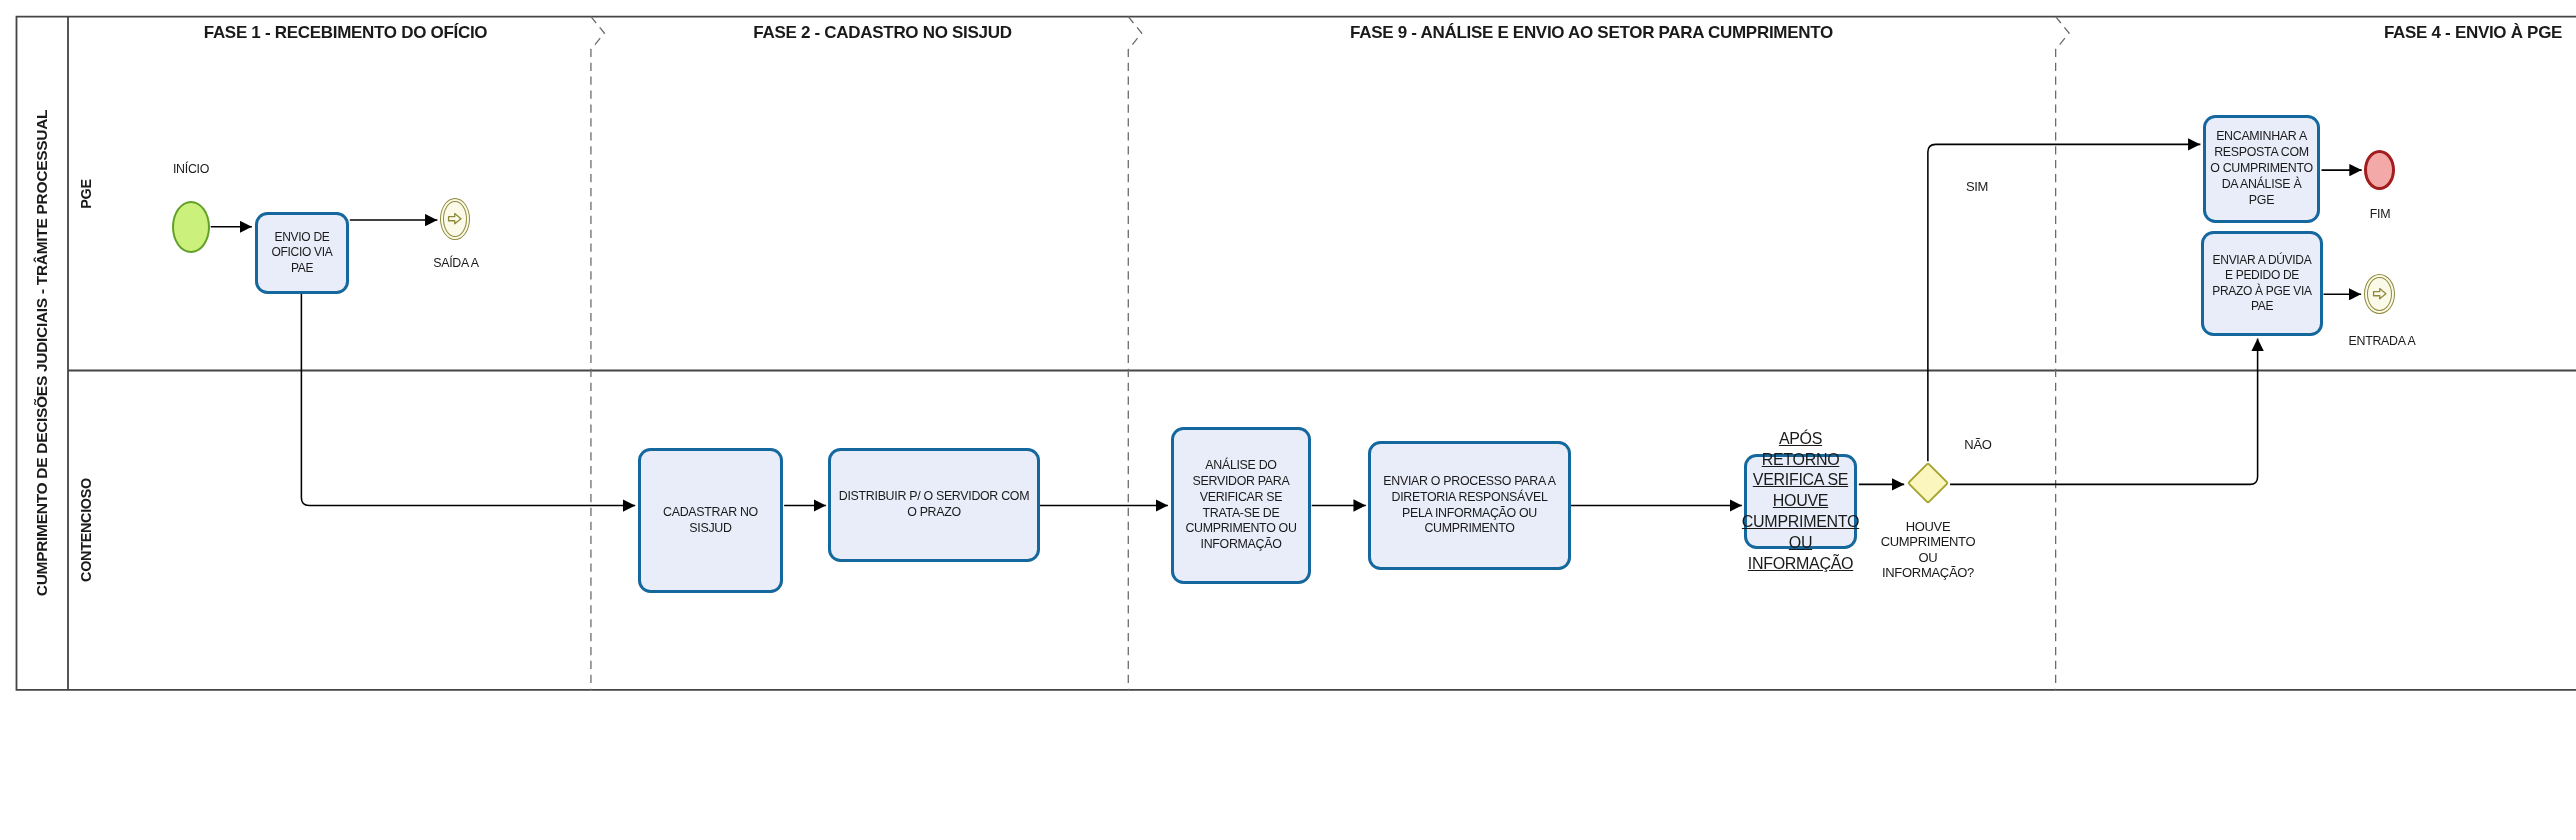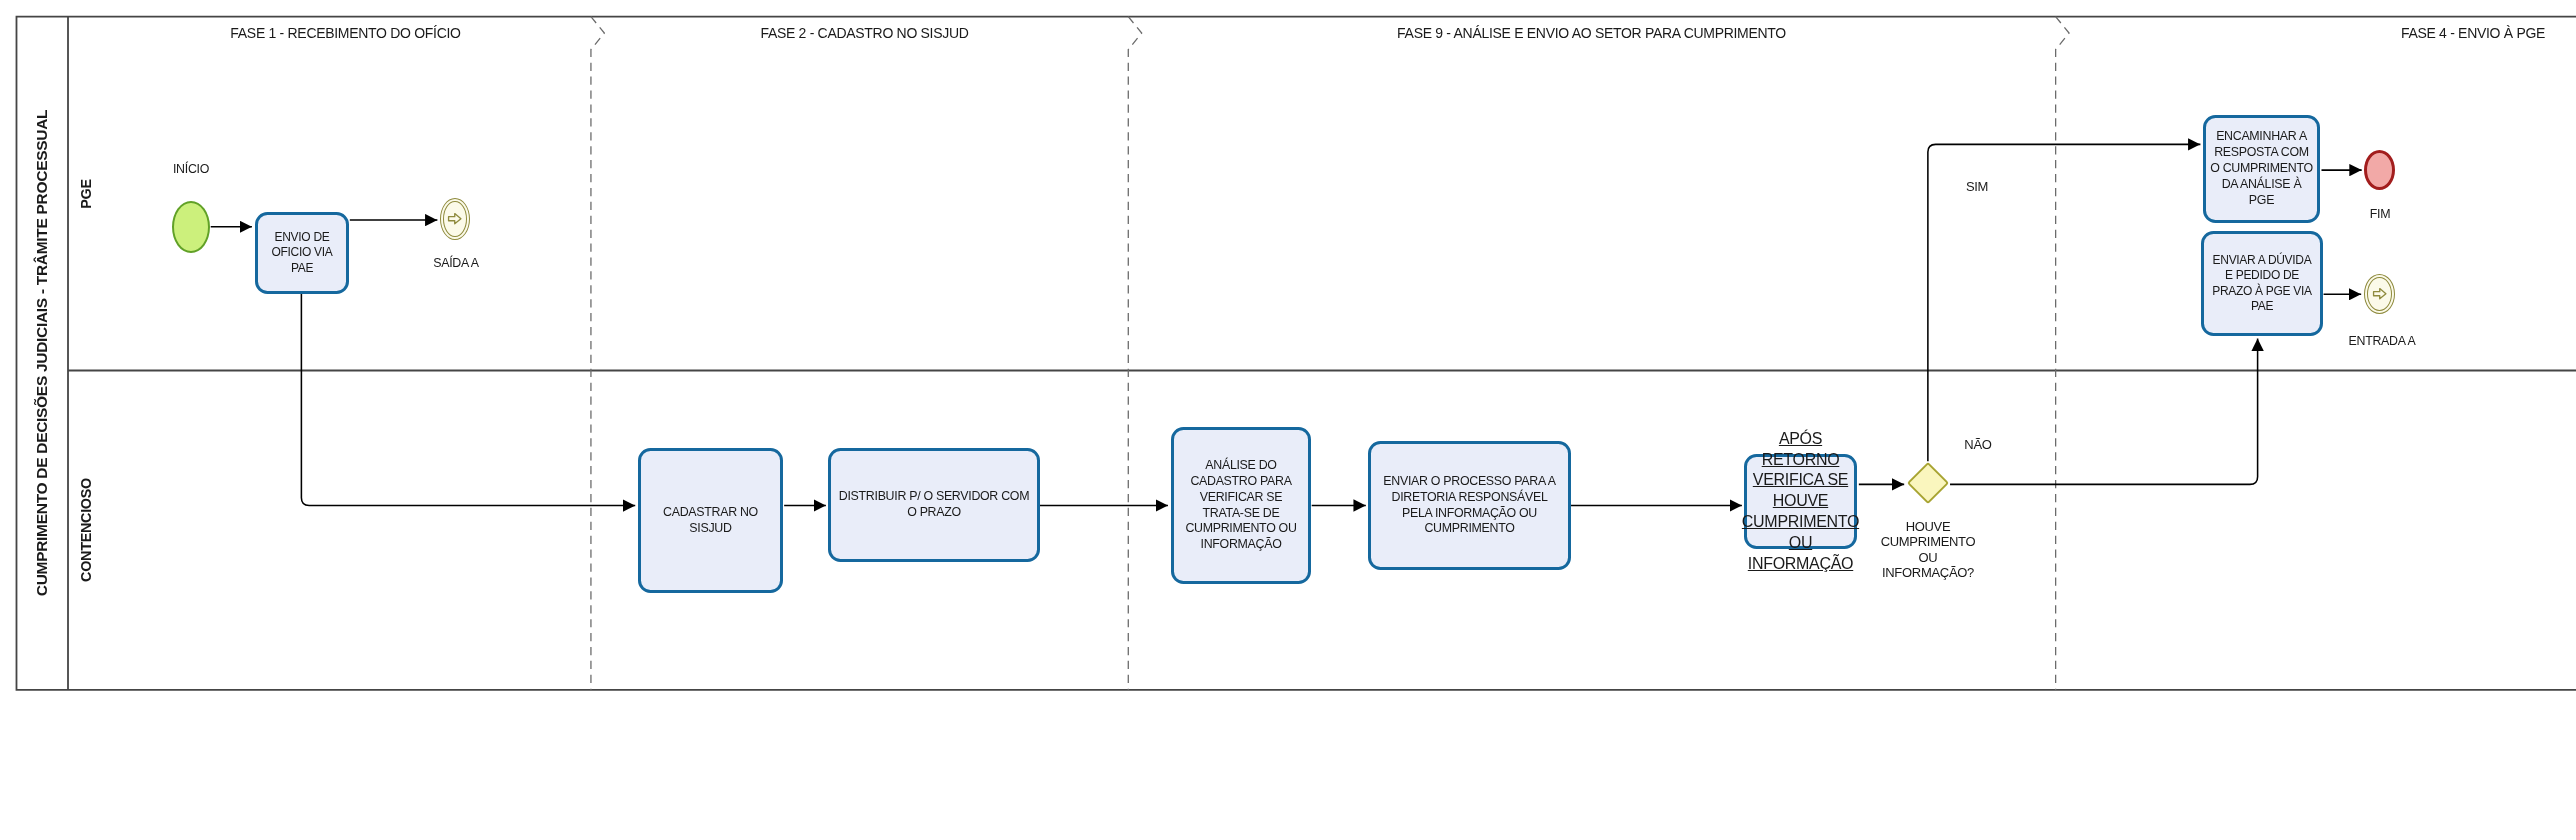--- a/index.html
+++ b/index.html
@@ -4,21 +4,21 @@
 <style>
   html,body{margin:0;padding:0;background:#fff;}
   #canvas{position:relative;width:2915px;height:841px;background:#fff;
           font-family:"Liberation Sans",sans-serif;color:var(--text,#1a1a1a);overflow:hidden;}
   svg.layer{position:absolute;left:0;top:0;}
   .pool-line{stroke:var(--pool-border);stroke-width:3.5;fill:none;}
   .sep-line{stroke:var(--separator);stroke-width:2.5;fill:none;stroke-dasharray:16 11;}
   .flow{stroke:var(--flow);stroke-width:3;fill:none;}
   #arrowhead path{fill:var(--flow);}
   .phase-label{position:absolute;top:18.5px;height:29px;display:flex;align-items:center;justify-content:center;
-               font-weight:normal;font-size:14px;letter-spacing:-0.3px;white-space:nowrap;}
+               font-weight:bold;font-size:17px;letter-spacing:-0.3px;white-space:nowrap;}
   .vlabel{position:absolute;transform:translate(-50%,-50%) rotate(-90deg);white-space:nowrap;
           font-weight:bold;letter-spacing:-0.3px;}
   .pool-title{font-size:15.5px;}
   .lane-label{font-size:14.4px;}
   .task{position:absolute;box-sizing:border-box;border:3.1px solid var(--task-border);
         background:var(--task-fill);border-radius:12.4px;display:flex;align-items:center;
         justify-content:center;text-align:center;padding:2.1px 4.1px;font-size:12.4px;line-height:1.28;
         letter-spacing:-0.3px;}
   .task.small{font-size:16px;line-height:1.3;text-decoration:underline;}
   .event{position:absolute;box-sizing:border-box;border-radius:50%;}
@@ -63,21 +63,21 @@
     <path class="flow" marker-end="url(#arrowhead)" d="M 4506,330 H 4584"></path>
     <path class="flow" marker-end="url(#arrowhead)" d="M 3785,940 H 4367 Q 4382,940 4382,925 V 657"></path>
     <path class="flow" marker-end="url(#arrowhead)" d="M 4510,571 H 4583"></path>
   </svg>
 
   <div class="vlabel pool-title" style="left:42px;top:353px;">CUMPRIMENTO DE DECISÕES JUDICIAIS - TRÂMITE PROCESSUAL</div>
   <div class="vlabel lane-label" style="left:86px;top:194px;">PGE</div>
   <div class="vlabel lane-label" style="left:86px;top:530px;">CONTENCIOSO</div>
 
   <div class="phase-label" style="left:101px;width:489px;">FASE 1 - RECEBIMENTO DO OFÍCIO</div>
-  <div class="phase-label" style="left:596px;width:537px;">FASE 2 - CADASTRO NO SISJUD</div>
+  <div class="phase-label" style="left:614px;width:537px;">FASE 2 - CADASTRO NO SISJUD</div>
   <div class="phase-label" style="left:1128px;width:927px;">FASE 9 - ANÁLISE E ENVIO AO SETOR PARA CUMPRIMENTO</div>
   <div class="phase-label" style="left:2056px;width:834px;">FASE 4 - ENVIO À PGE</div>
 
   <div class="event-label" style="left:191px;top:162px;">INÍCIO</div>
   <div class="event" style="left:172px;top:201px;width:38px;height:52px;border:2.6px solid var(--start-border);background:var(--start-fill);"></div>
 
   <div class="task" style="left:255px;top:187px;width:94px;height:82px;font-size:12px;margin-top:25px;">ENVIO DE OFICIO VIA PAE</div>
 
   <div class="event" style="left:440px;top:198px;width:30px;height:42px;border:1.8px solid var(--link-border);background:var(--link-fill);">
     <div class="ring-inner">
@@ -99,21 +99,21 @@
     <div class="ring-inner">
       <svg width="15.5" height="13.4" viewBox="0 0 30 26">
         <path d="M 3,9 H 15 V 3 L 27,13 L 15,23 V 17 H 3 Z" fill="none" stroke="var(--link-border)" stroke-width="2.6" stroke-linejoin="round"></path>
       </svg>
     </div>
   </div>
   <div class="event-label" style="left:2382px;top:334px;">ENTRADA A</div>
 
   <div class="task" style="left:638px;top:448px;width:145px;height:145px;">CADASTRAR  NO SISJUD</div>
   <div class="task" style="left:828px;top:448px;width:212px;height:114px;">DISTRIBUIR P/ O SERVIDOR COM O PRAZO</div>
-  <div class="task" style="left:1171px;top:427px;width:140px;height:157px;">ANÁLISE DO CADASTRO PARA VERIFICAR SE TRATA-SE DE CUMPRIMENTO OU INFORMAÇÃO</div>
+  <div class="task" style="left:1171px;top:427px;width:140px;height:157px;">ANÁLISE DO SERVIDOR PARA VERIFICAR SE TRATA-SE DE CUMPRIMENTO OU INFORMAÇÃO</div>
   <div class="task" style="left:1368px;top:441px;width:203px;height:129px;">ENVIAR O PROCESSO PARA A DIRETORIA RESPONSÁVEL PELA INFORMAÇÃO OU CUMPRIMENTO</div>
   <div class="task small" style="left:1744px;top:454px;width:113px;height:95px;">APÓS RETORNO VERIFICA SE HOUVE CUMPRIMENTO OU INFORMAÇÃO</div>
 
   <div class="gateway" style="left:1913px;top:468px;"></div>
   <div class="gateway-label" style="left:1928px;top:519px;">HOUVE CUMPRIMENTO OU INFORMAÇÃO?</div>
   <div class="flow-label" style="left:1977px;top:179px;">SIM</div>
   <div class="flow-label" style="left:1978px;top:437px;">NÃO</div>
 
 </div>
 

